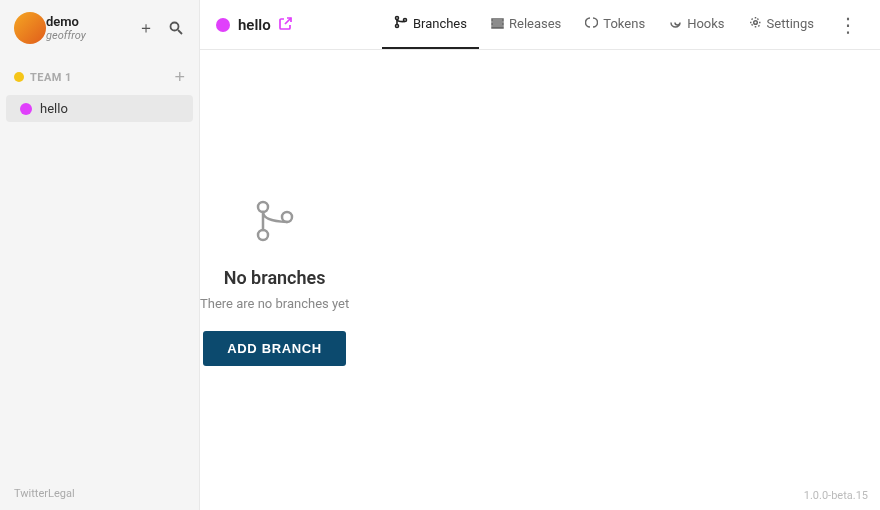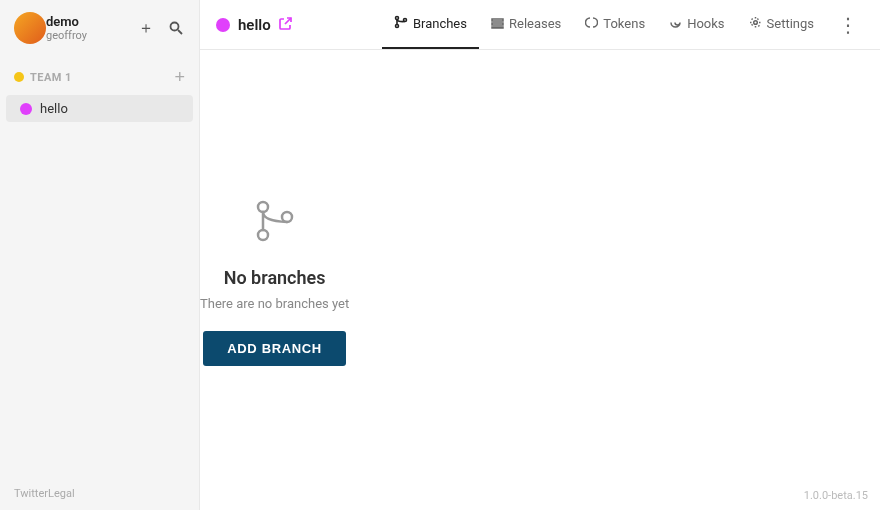--- a/index.html
+++ b/index.html
@@ -24,21 +24,21 @@
     }
     .user-avatar {
       width: 32px;
       height: 32px;
       border-radius: 50%;
       background: linear-gradient(135deg, #f5a623, #e05c1b);
       flex-shrink: 0;
     }
     .user-info { flex: 1; }
     .user-name { font-size: 13px; font-weight: 600; color: #222; }
-    .user-sub { font-size: 11px; color: #888; }
+    .user-sub { font-size: 11px; color: #888; font-style: italic; }
     .sidebar-actions {
       display: flex;
       gap: 8px;
       position: absolute;
       right: 12px;
       top: 50%;
       transform: translateY(-50%);
     }
     .icon-btn {
       background: none;

